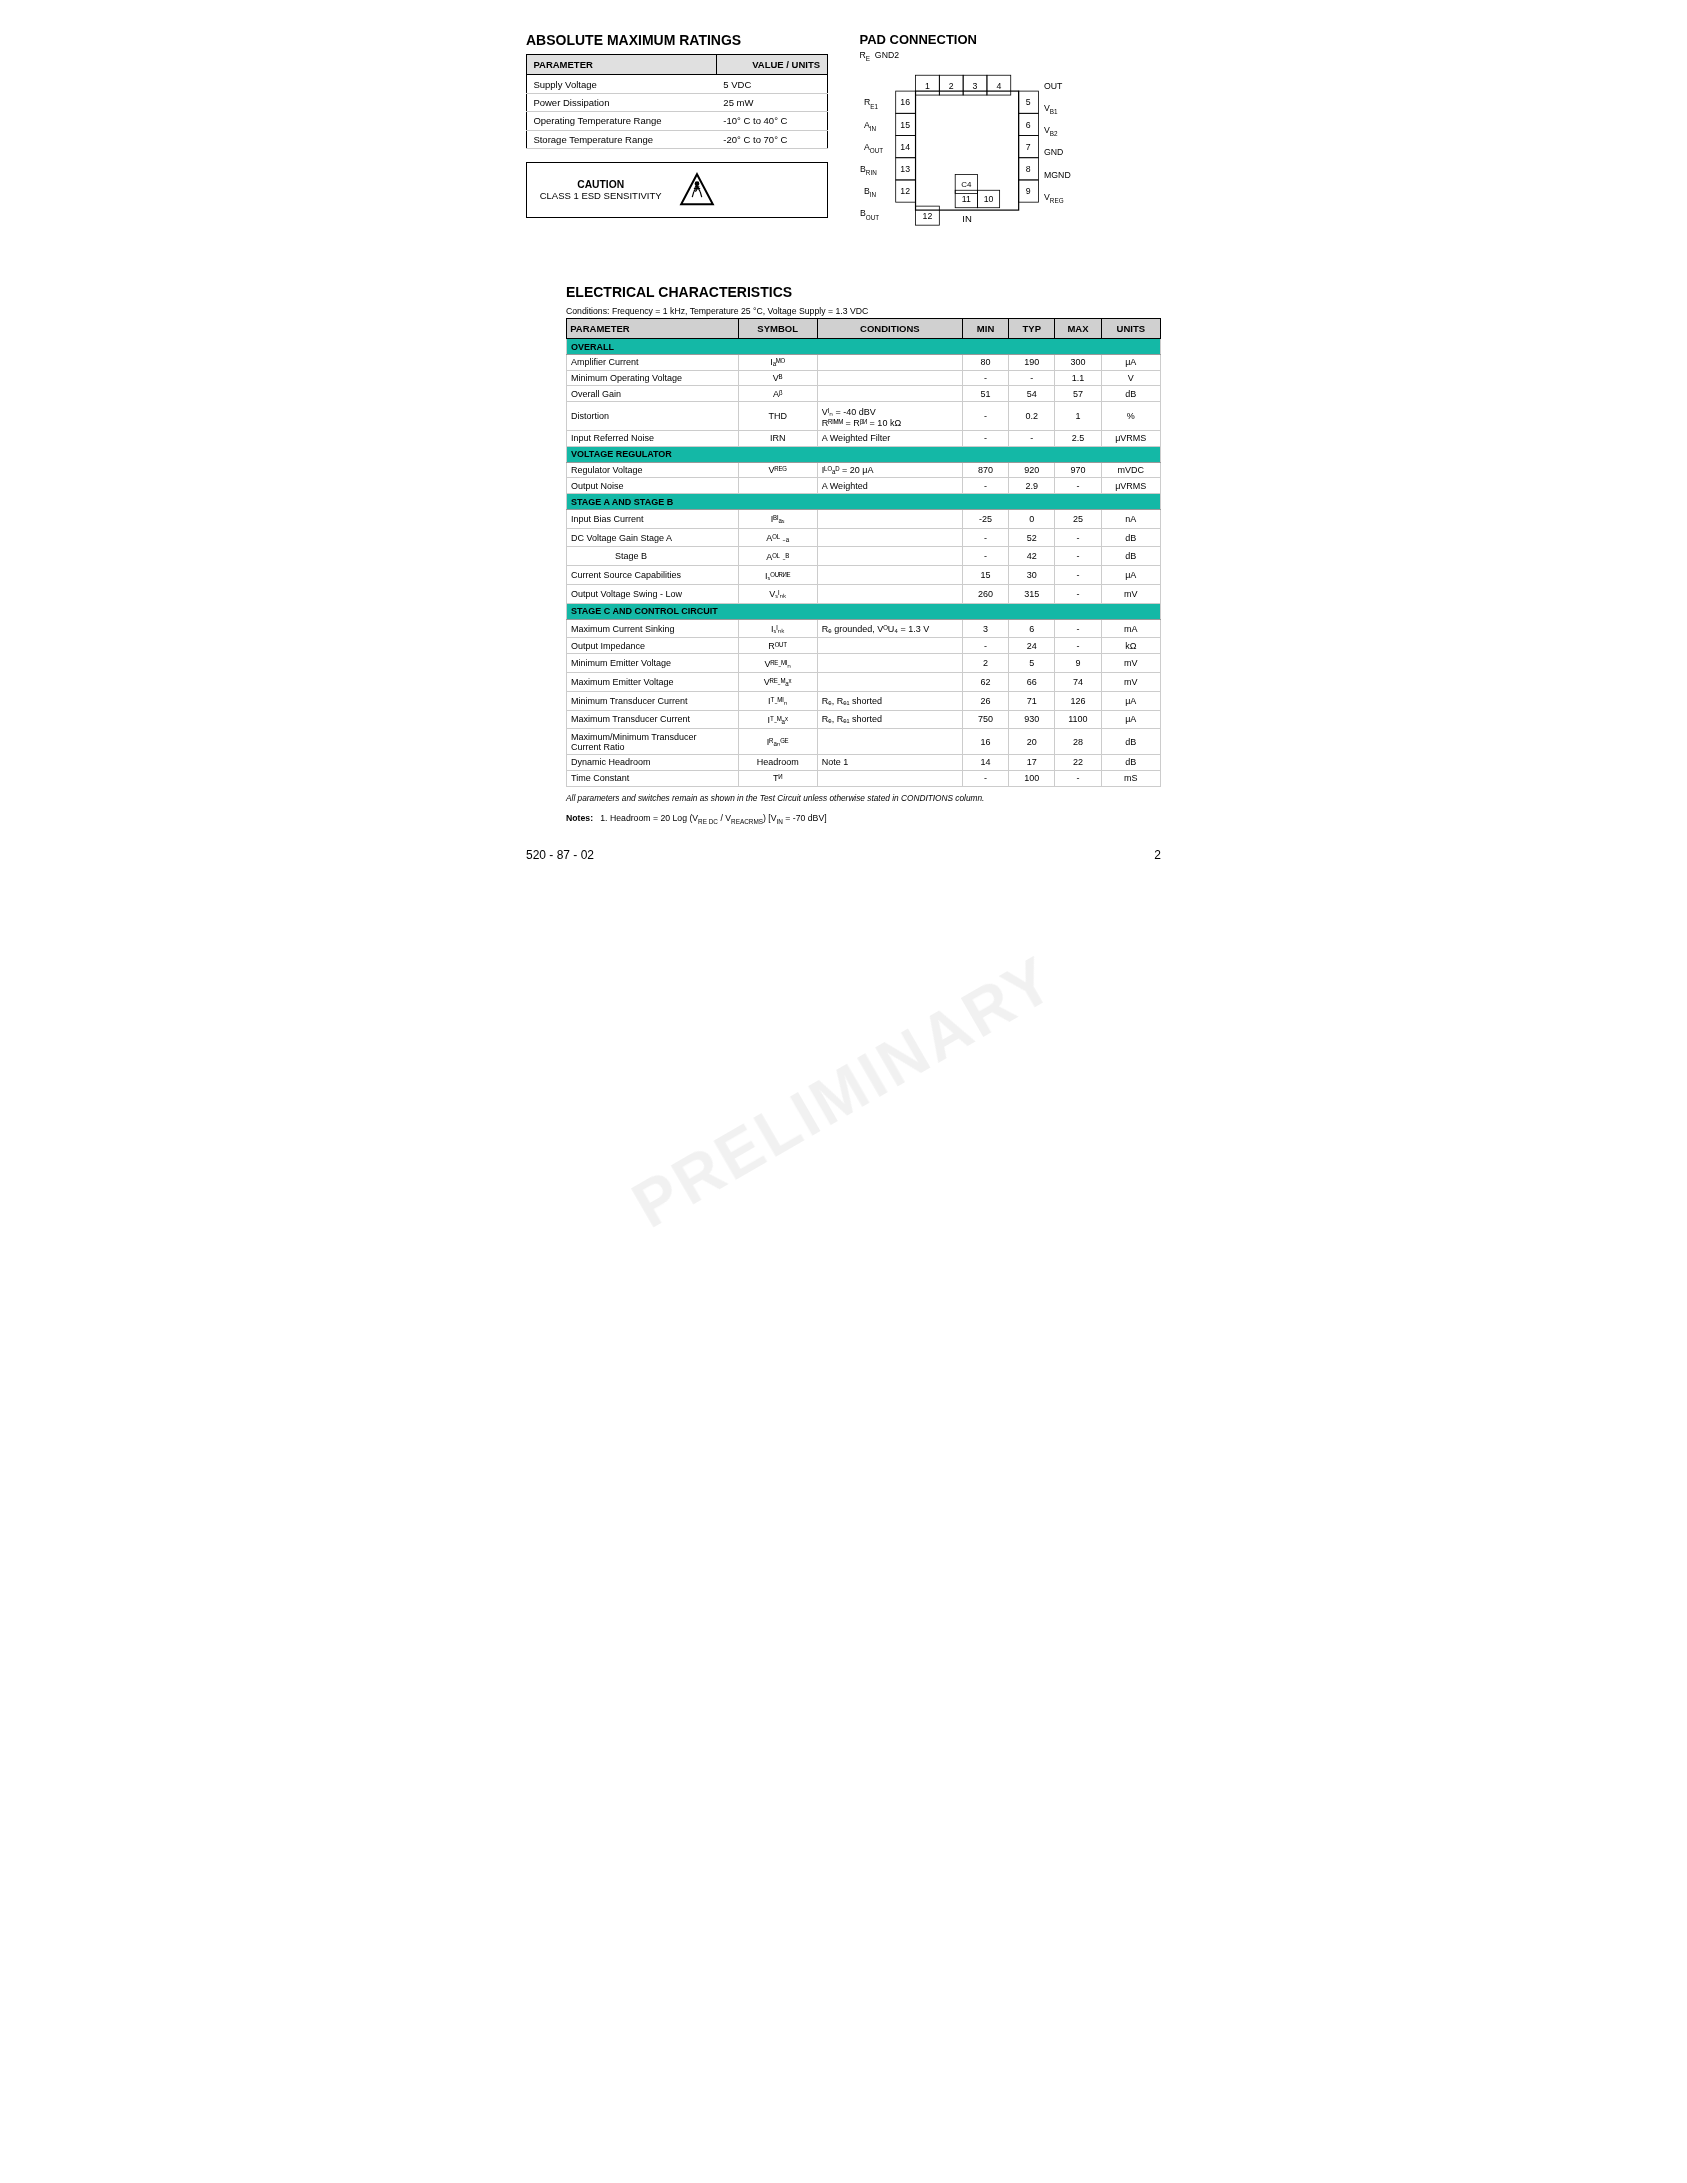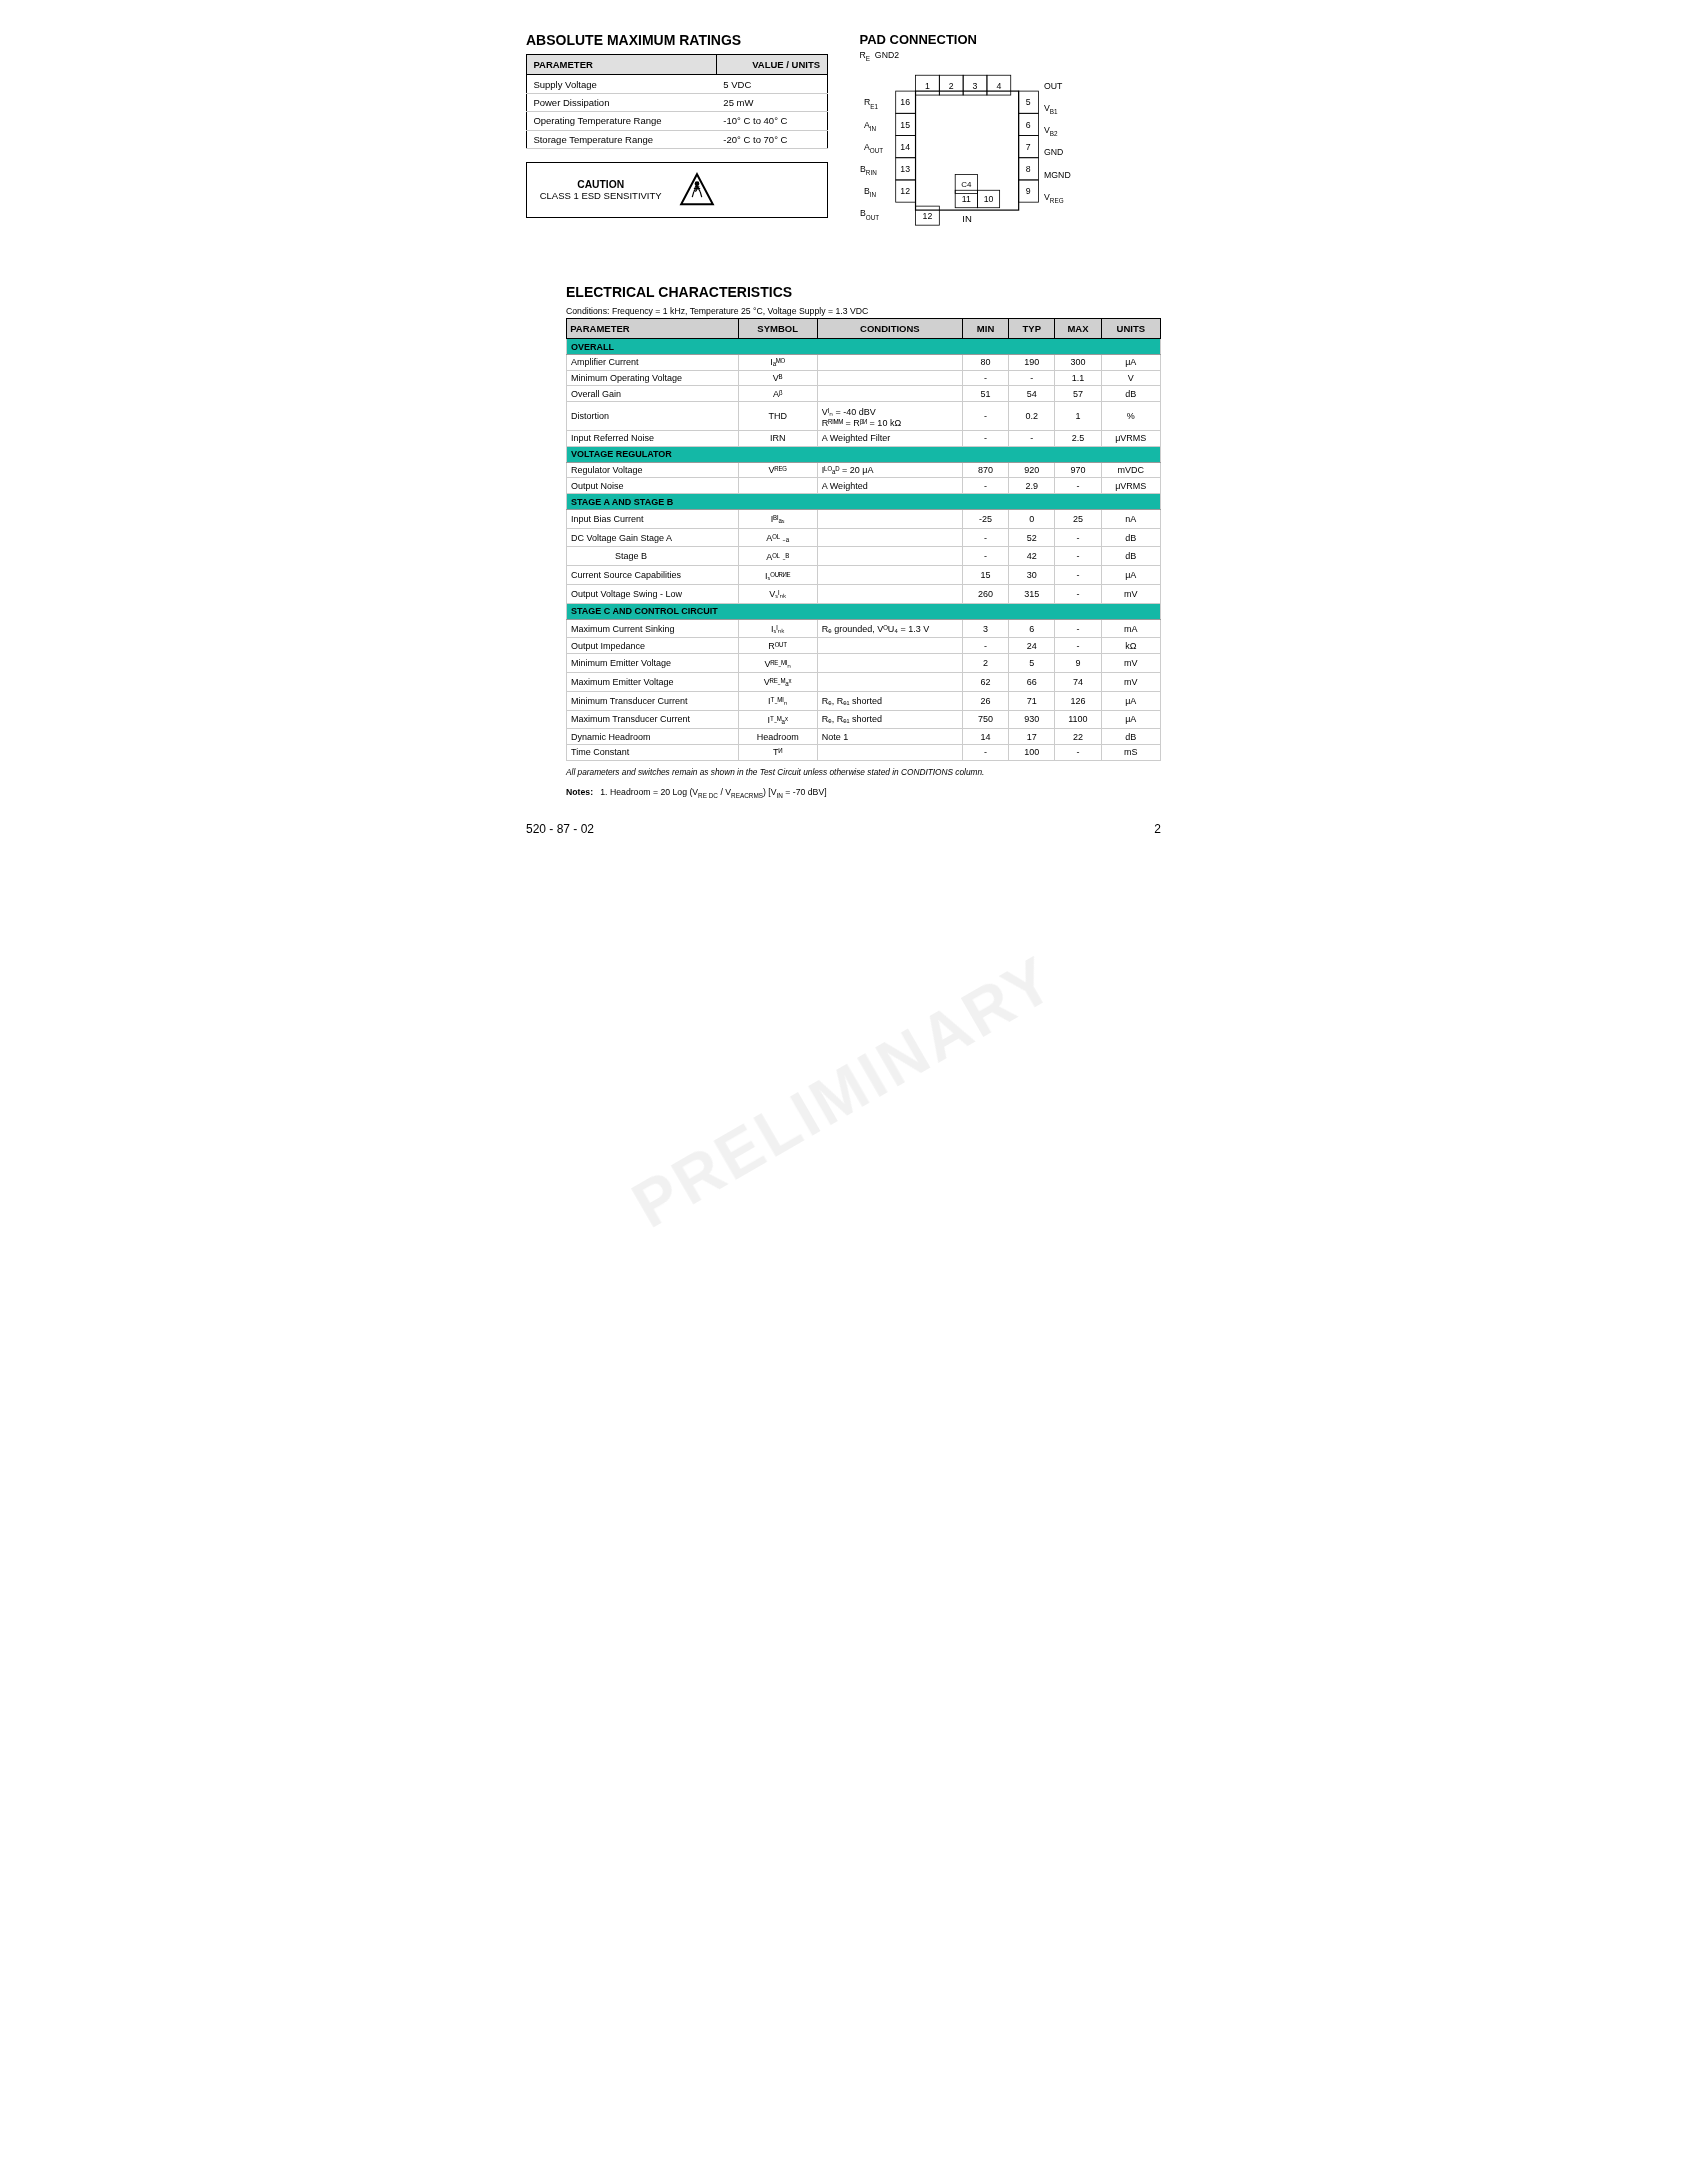--- a/index.html
+++ b/index.html
@@ -453,20 +453,29 @@
         <tr>
         <td>Maximum Transducer Current</td>
         <td class="center">Iᵀ₋ᴹₐˣ</td>
         <td>Rₑ, Rₑ₁ shorted</td>
         <td class="center">750</td>
         <td class="center">930</td>
         <td class="center">1100</td>
         <td class="center">μA</td>
       </tr>
         <tr>
+        <td>Maximum/Minimum Transducer<br>Current Ratio</td>
+        <td class="center">Iᴿₐₙᴳᴱ</td>
+        <td></td>
+        <td class="center">16</td>
+        <td class="center">20</td>
+        <td class="center">28</td>
+        <td class="center">dB</td>
+      </tr>
+        <tr>
         <td>Dynamic Headroom</td>
         <td class="center">Headroom</td>
         <td>Note 1</td>
         <td class="center">14</td>
         <td class="center">17</td>
         <td class="center">22</td>
         <td class="center">dB</td>
       </tr>
         <tr>
         <td>Time Constant</td>

